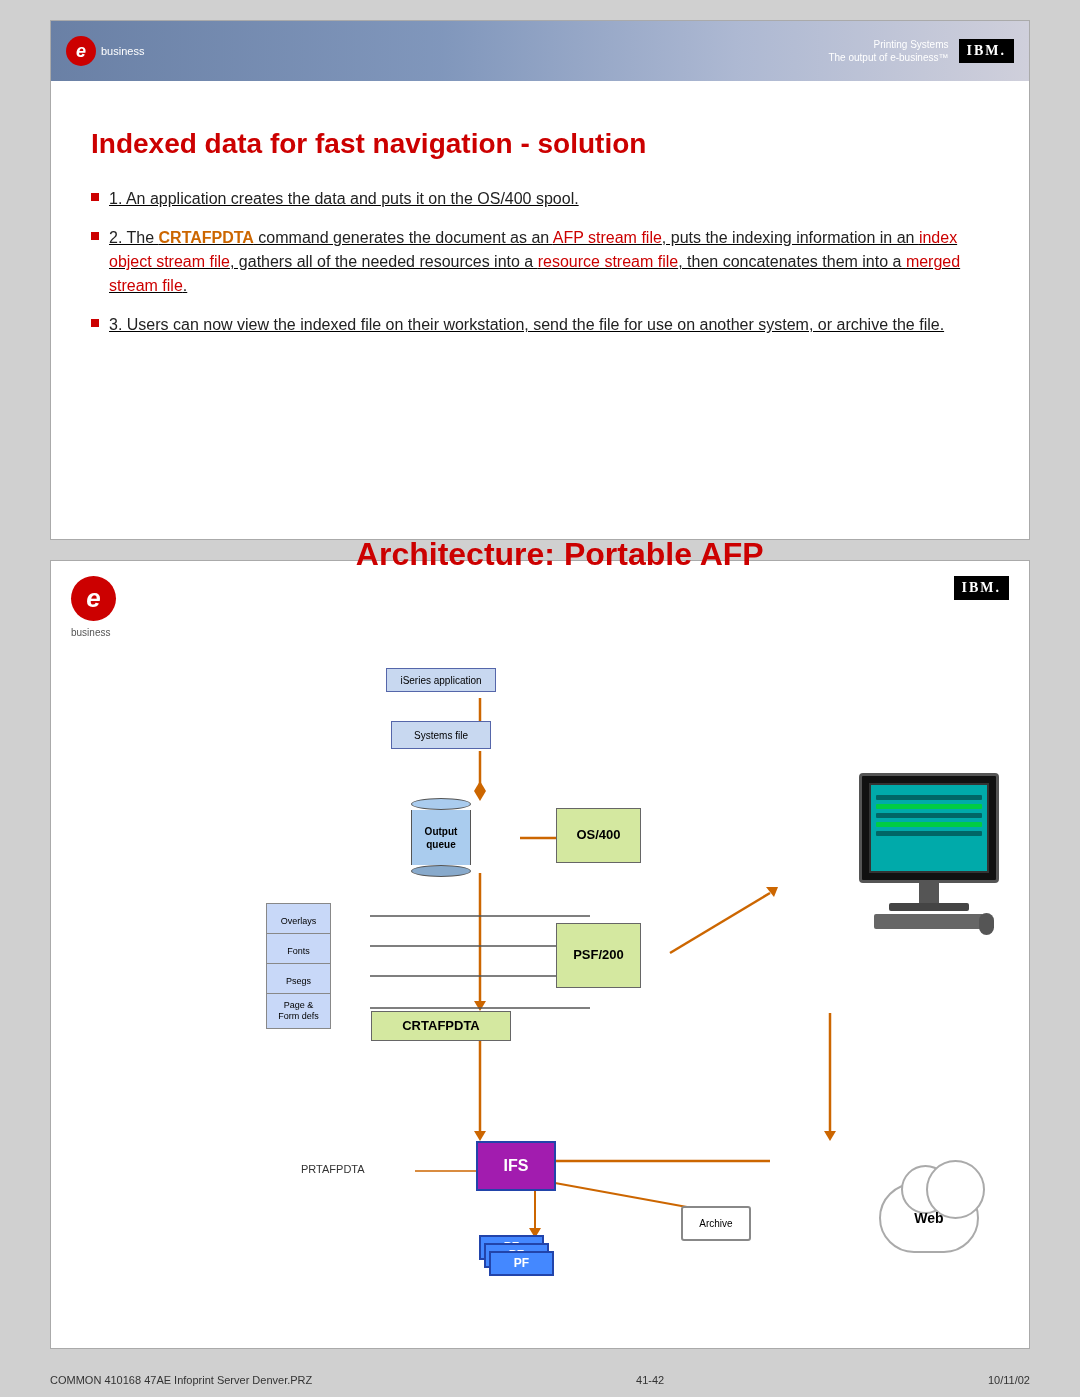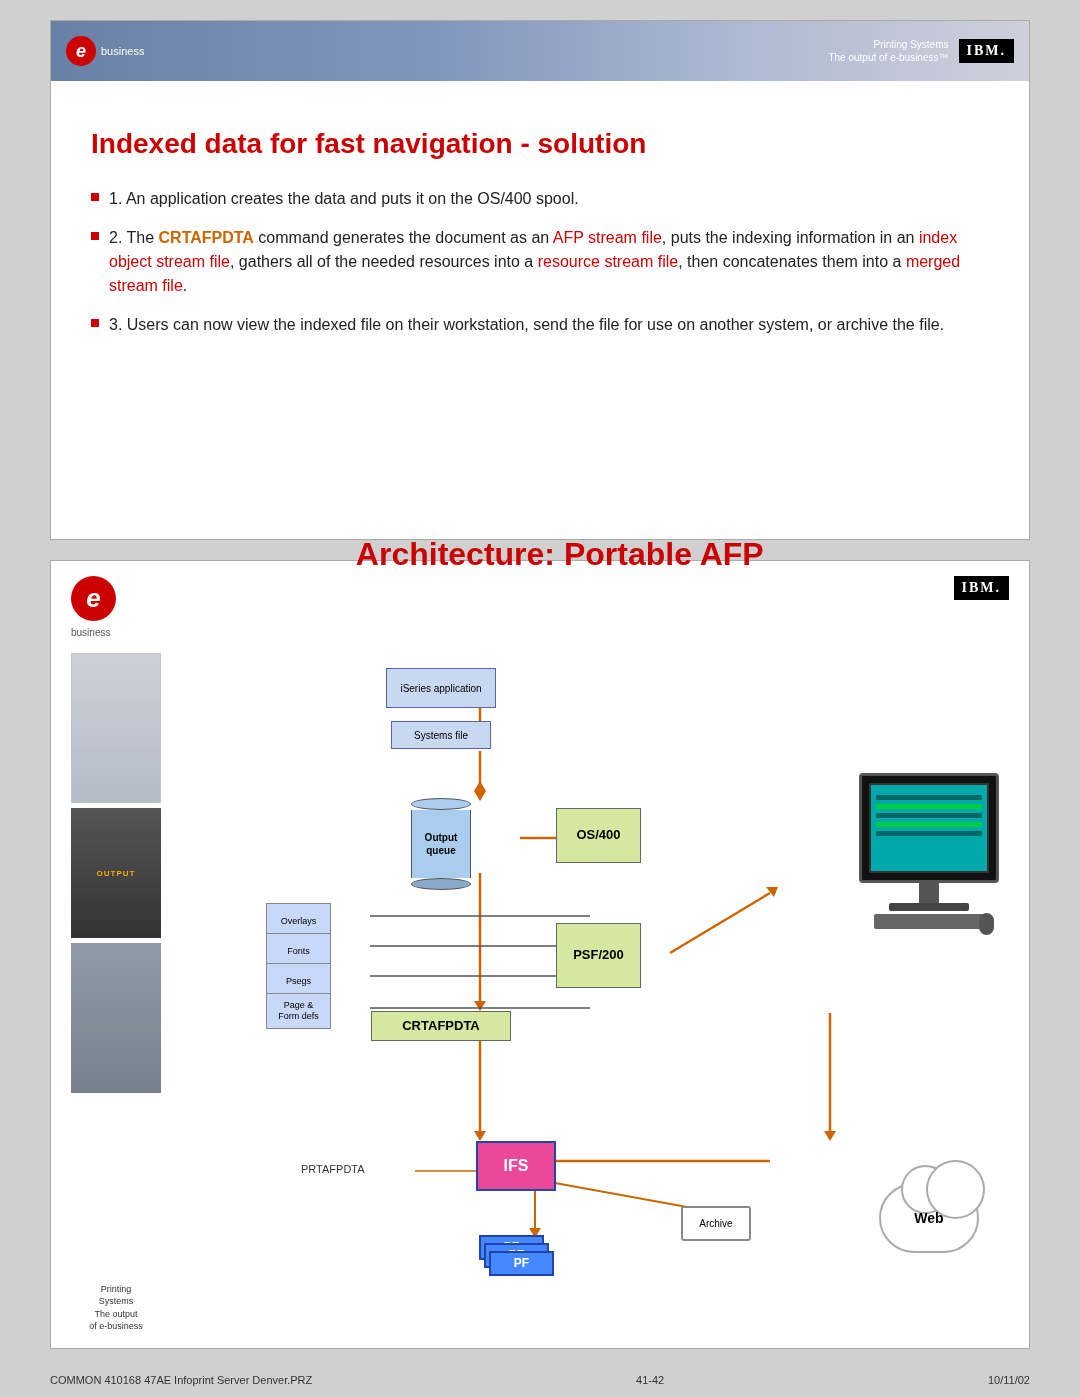--- a/index.html
+++ b/index.html
@@ -101,20 +101,21 @@
     .slide1-title {
       color: #cc0000;
       font-size: 28px;
       font-weight: bold;
       margin-bottom: 25px;
       line-height: 1.3;
     }
     .bullet-list {
       list-style: none;
       padding: 0;
+      text-decoration: underline;
     }
     .bullet-list li {
       display: flex;
       align-items: flex-start;
       margin-bottom: 15px;
       font-size: 16px;
       color: #222;
       line-height: 1.5;
     }
     .bullet-square {
@@ -248,21 +249,21 @@
     }
     .diag-box-green {
       background: #d4e8a0;
       border: 1px solid #666;
     }
     .diag-box-blue {
       background: #c8d8f0;
       border: 1px solid #5566aa;
     }
     .diag-box-ifs {
-      background: #ec4899;
+      background: #a21caf;
       border: 2px solid #2244aa;
       color: white;
       font-weight: bold;
       font-size: 14px;
     }
     .diag-box-pf {
       background: #4488ff;
       border: 2px solid #2244aa;
       color: white;
       font-weight: bold;
@@ -492,31 +493,20 @@
     <div class="slide2-header-left">
       <div class="e-logo-large">e</div>
       <span class="business-small">business</span>
     </div>
     <h1 class="slide2-title">Architecture:  Portable AFP</h1>
     <div class="ibm-logo-box">IBM.</div>
   </div>
 
   <div class="diagram-area">
 
-    <div class="left-strip">
-      <div class="strip-img-top"></div>
-      <div class="strip-img-mid">OUTPUT</div>
-      <div class="strip-img-bot"></div>
-      <div class="strip-footer">
-        <div>Printing</div>
-        <div>Systems</div>
-        <div>The output</div>
-        <div>of e-business</div>
-      </div>
-    </div>
 
     <div class="diagram-main">
 
       <svg class="diagram-svg" viewBox="0 0 760 680">
 
         <line x1="270" y1="45" x2="270" y2="68" stroke="#cc6600" stroke-width="2.5"></line>
         <polygon points="264,68 276,68 270,78" fill="#cc6600"></polygon>
 
         <line x1="270" y1="98" x2="270" y2="138" stroke="#cc6600" stroke-width="2.5"></line>
         <polygon points="264,138 276,138 270,148" fill="#cc6600"></polygon>
@@ -553,27 +543,27 @@
 
         <line x1="620" y1="360" x2="620" y2="480" stroke="#cc6600" stroke-width="2.5"></line>
         <polygon points="614,478 626,478 620,488" fill="#cc6600"></polygon>
 
         <polygon points="264,138 276,138 270,128" fill="#cc6600"></polygon>
 
         <line x1="325" y1="538" x2="325" y2="575" stroke="#cc6600" stroke-width="2"></line>
         <polygon points="319,575 331,575 325,585" fill="#cc6600"></polygon>
       </svg>
 
-      <div class="diag-box diag-box-blue" style="left:215px; top:15px; width:110px; height:40px; font-size:10px;">iSeries application</div>
+      <div class="diag-box diag-box-blue" style="left:215px; top:15px; width:110px; height:24px; font-size:10px;">iSeries application</div>
 
       <div class="diag-box diag-box-blue" style="left:220px; top:68px; width:100px; height:28px;">Systems file</div>
 
       <div class="cylinder" style="position:absolute; left:240px; top:145px;">
         <div class="cyl-top"></div>
-        <div class="cyl-body" style="height:68px; font-size:10px; font-weight:bold;">Output queue</div>
+        <div class="cyl-body" style="height:55px; font-size:10px; font-weight:bold;">Output queue</div>
         <div class="cyl-bottom"></div>
       </div>
 
       <div class="diag-box diag-box-green" style="left:385px; top:155px; width:85px; height:55px; font-size:13px; font-weight:bold;">OS/400</div>
 
       <div class="diag-box diag-box-green" style="left:385px; top:270px; width:85px; height:65px; font-size:13px; font-weight:bold;">PSF/200</div>
 
       <div class="res-box" style="left:95px; top:250px;">Overlays</div>
       <div class="res-box" style="left:95px; top:280px;">Fonts</div>
       <div class="res-box" style="left:95px; top:310px;">Psegs</div>

